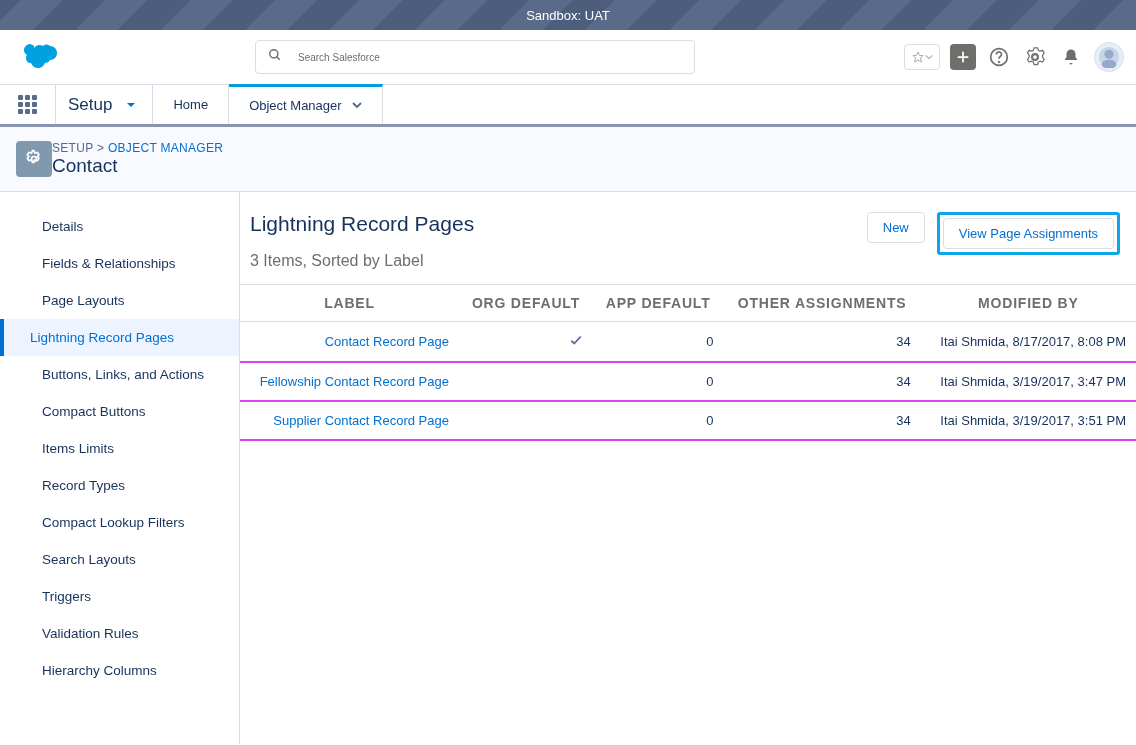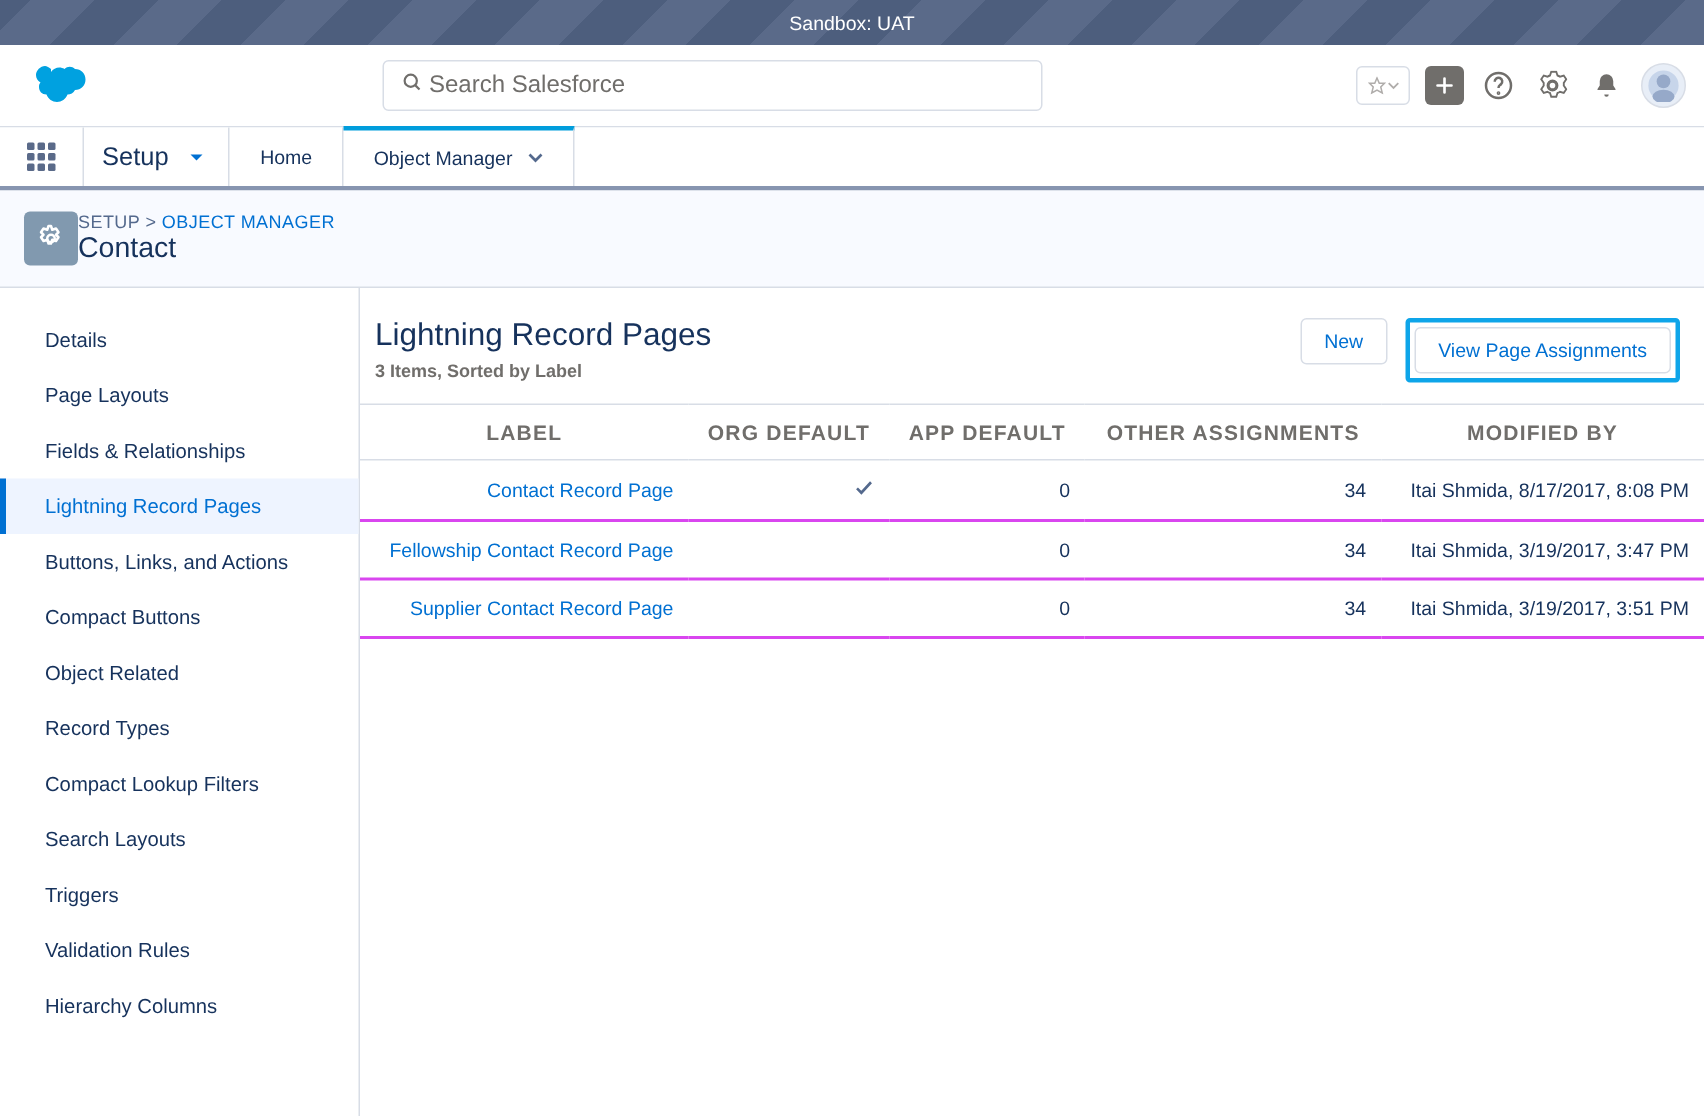--- a/index.html
+++ b/index.html
@@ -37,21 +37,21 @@
     width: 440px;
     height: 34px;
     border: 1px solid #d8dde6;
     border-radius: 4px;
     display: flex;
     align-items: center;
     padding: 0 12px;
     color: #706e6b;
   }
   .search-wrap input {
-    border: none; outline: none; flex: 1; font-size: 16px; margin-left: 4px;
+    border: none; outline: none; flex: 1; font-size: 10px; margin-left: 16px;
     color: #333;
   }
   .search-wrap input::placeholder { color: #706e6b; }
   .header-right {
     margin-left: auto;
     display: flex;
     align-items: center;
     gap: 10px;
   }
   .hr-btn {
@@ -132,21 +132,21 @@
   .content {
     display: flex;
     height: calc(745px - 30px - 55px - 42px - 66px);
   }
   .sidebar {
     width: 240px;
     border-right: 1px solid #d8dde6;
     padding-top: 16px;
   }
   .side-item {
-    padding: 11px 0 11px 30px;
+    padding: 11px 0 11px 42px;
     font-size: 13.5px;
     color: #16325c;
     cursor: pointer;
   }
   .side-item.active {
     background: #eef4ff;
     border-left: 4px solid #0070d2;
     padding-left: 26px;
     color: #0070d2;
   }
@@ -159,21 +159,21 @@
 
   .main-header {
     display: flex;
     align-items: flex-start;
     padding: 0 16px 14px 10px;
   }
   .main-title {
     font-size: 21px; color: #16325c; font-weight: 300;
   }
   .main-sub {
-    font-size: 12px; color: #706e6b; margin-top: 4px; font-weight: bold;
+    font-size: 16px; color: #706e6b; margin-top: 16px;
   }
   .main-actions { margin-left: auto; display: flex; align-items: flex-start; gap: 12px; }
   .btn {
     padding: 7px 15px;
     border: 1px solid #d8dde6;
     border-radius: 4px;
     font-size: 13px;
     color: #0070d2;
     background: #fff;
     cursor: pointer;
@@ -317,26 +317,26 @@
       <span> &gt; </span>
       <a href="#">OBJECT MANAGER</a>
     </div>
     <div class="object-title">Contact</div>
   </div>
 </div>
 
 <div class="content">
   <div class="sidebar">
     <div class="side-item"><span>Details</span></div>
+    <div class="side-item"><span>Fields &amp; Relationships</span></div>
     <div class="side-item"><span>Page Layouts</span></div>
-    <div class="side-item"><span>Fields &amp; Relationships</span></div>
     <div class="side-item active"><span>Lightning Record Pages</span></div>
     <div class="side-item"><span>Buttons, Links, and Actions</span></div>
     <div class="side-item"><span>Compact Buttons</span></div>
-    <div class="side-item"><span>Object Related</span></div>
+    <div class="side-item"><span>Items Limits</span></div>
     <div class="side-item"><span>Record Types</span></div>
     <div class="side-item"><span>Compact Lookup Filters</span></div>
     <div class="side-item"><span>Search Layouts</span></div>
     <div class="side-item"><span>Triggers</span></div>
     <div class="side-item"><span>Validation Rules</span></div>
     <div class="side-item"><span>Hierarchy Columns</span></div>
   </div>
 
   <div class="main">
     <div class="main-header">

